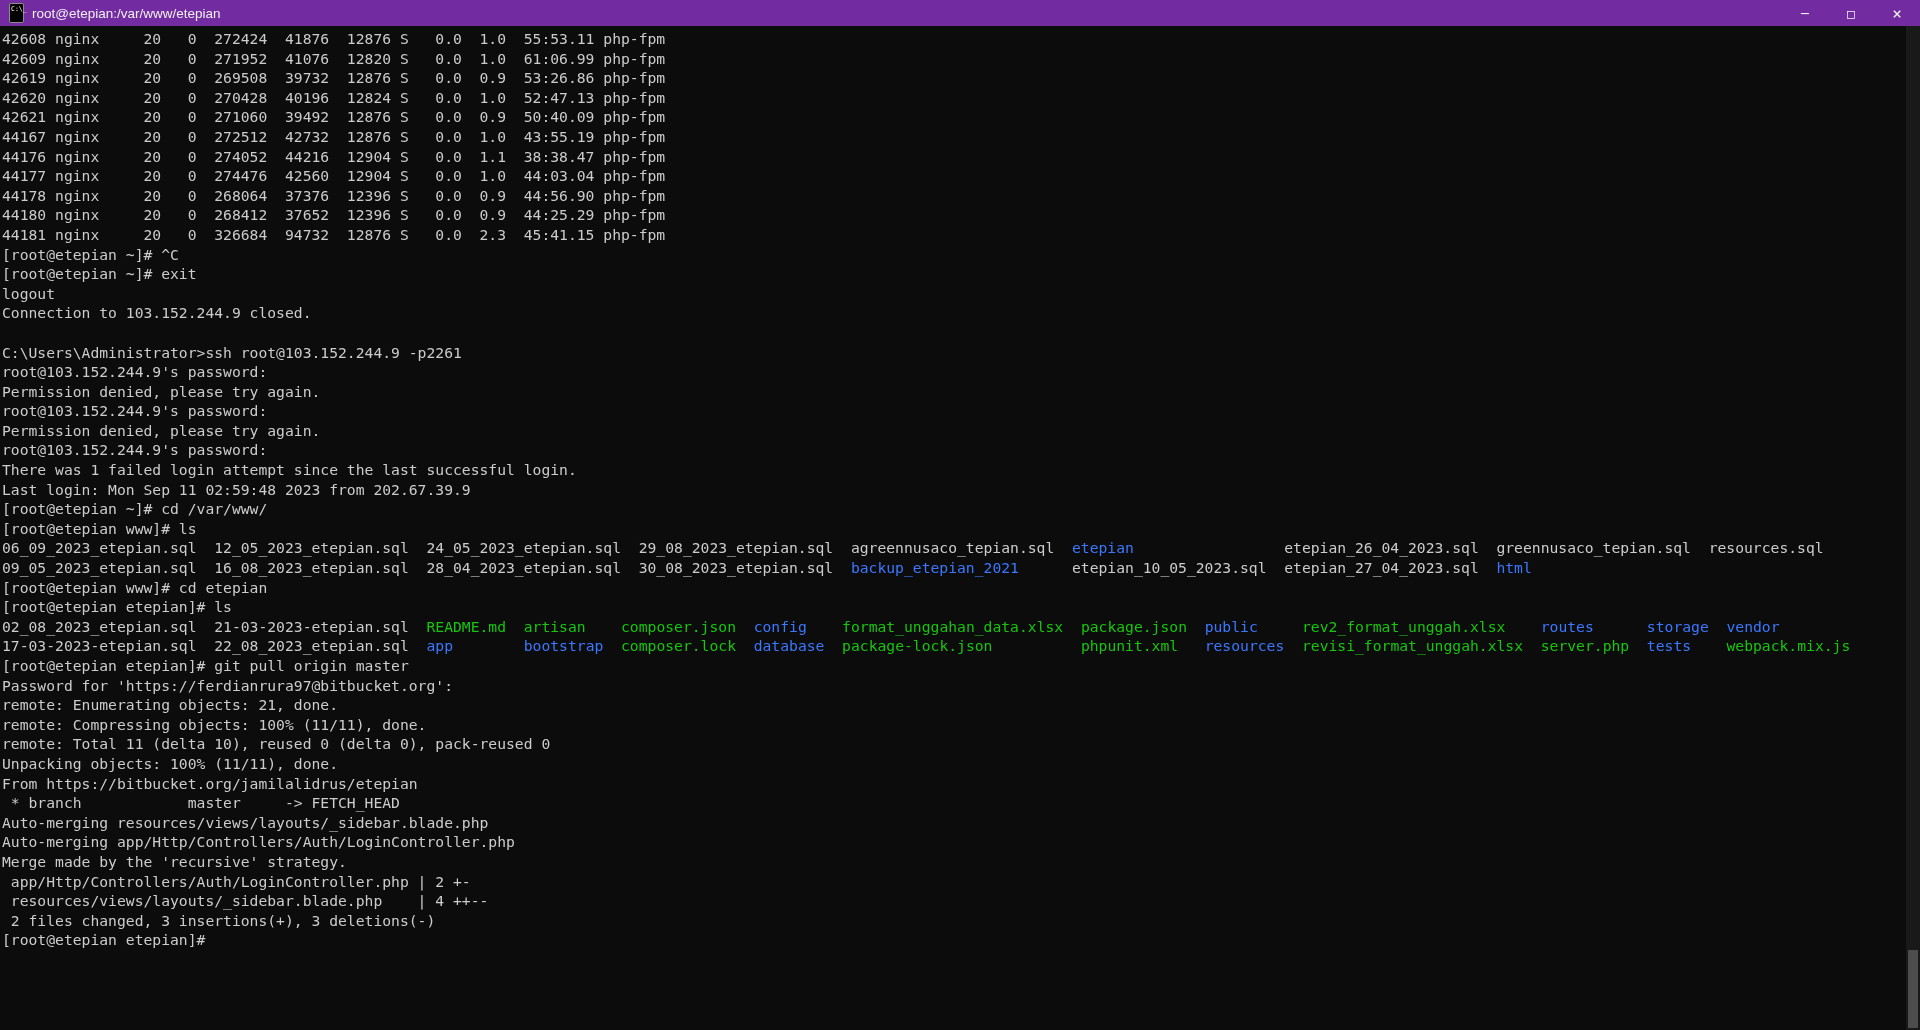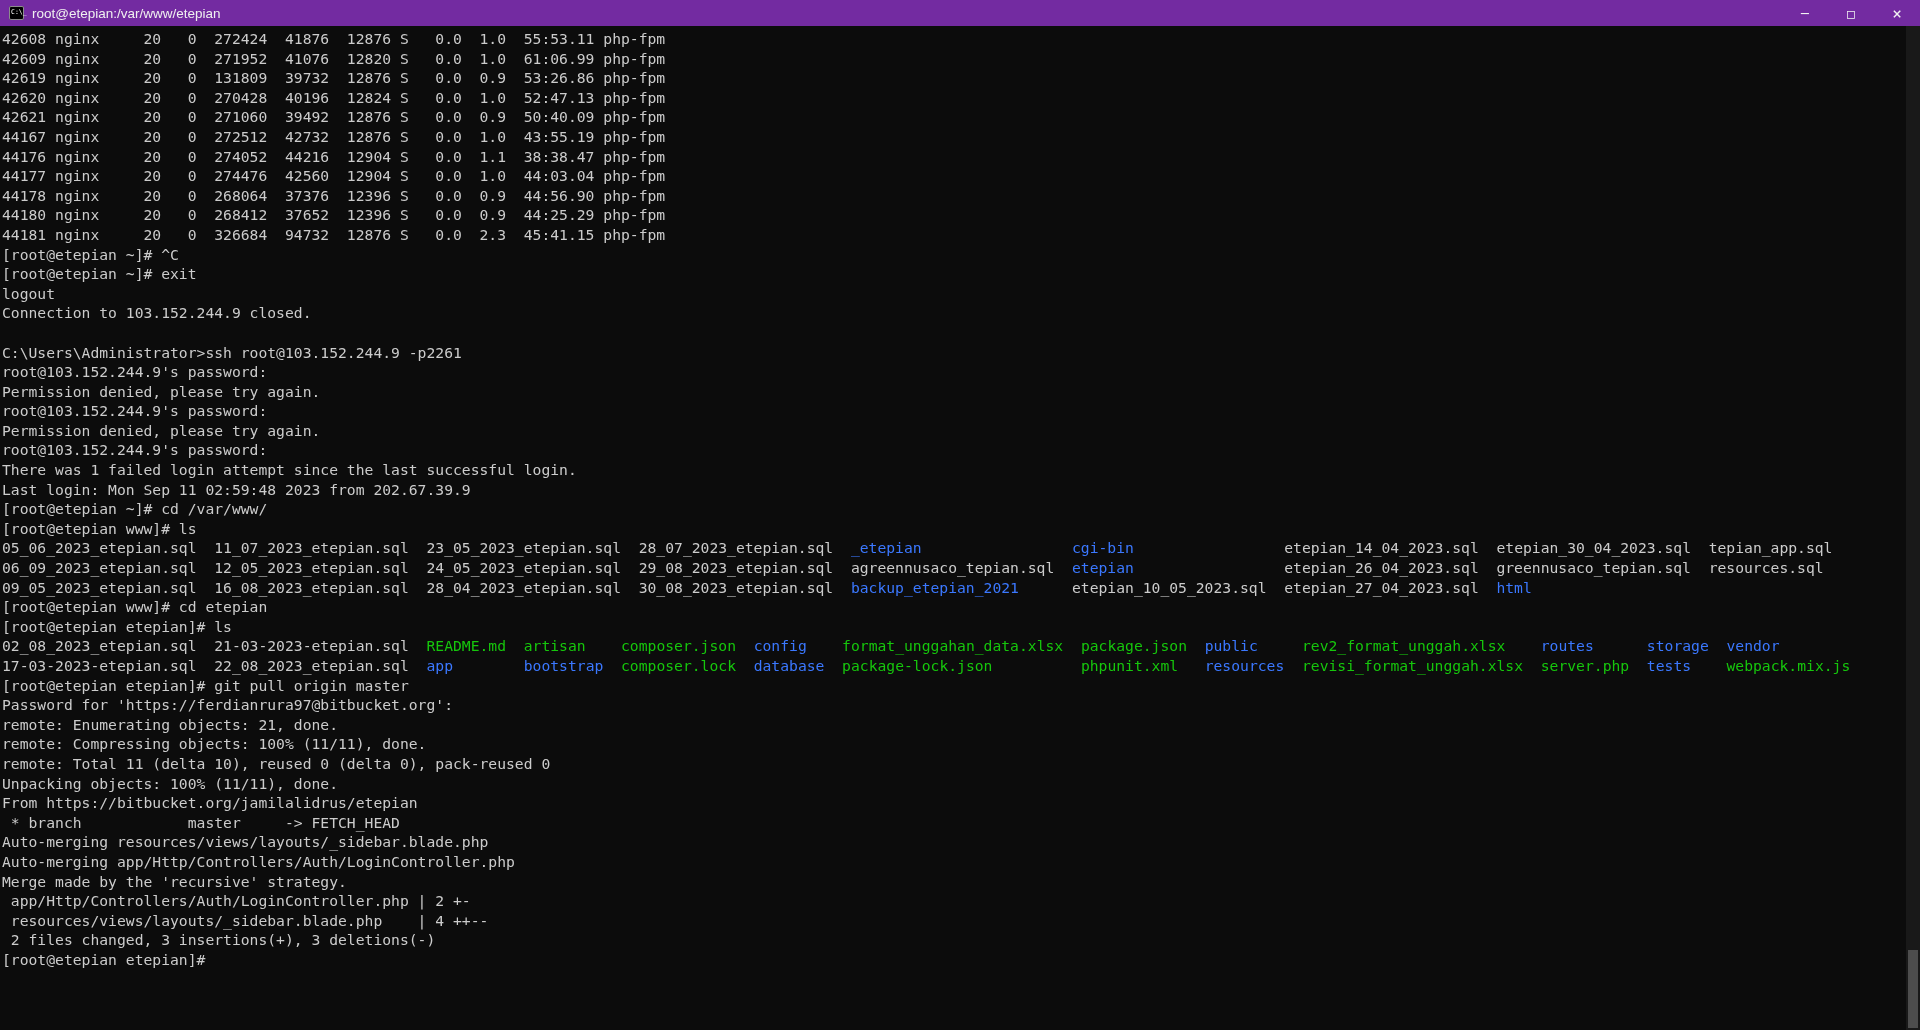--- a/index.html
+++ b/index.html
@@ -11,21 +11,21 @@
   body{
     width:1920px;height:1030px;overflow:hidden;background:var(--bg);
     font-family:"DejaVu Sans Mono","Liberation Mono",monospace;
   }
   .window{position:relative;width:1920px;height:1030px;background:var(--bg);}
   .titlebar{
     position:absolute;top:0;left:0;right:0;height:26px;background:var(--titlebar);
     display:flex;align-items:center;
   }
   .app-icon{
-    width:15px;height:14px;margin-left:9px;background:#000;border-radius:2px;
+    width:15px;height:20px;margin-left:9px;background:#000;border-radius:2px;
     color:#fff;font-size:6.5px;line-height:8px;padding:2px 1px 0 2px;
     font-family:"DejaVu Sans Mono",monospace;flex:0 0 auto;
     box-shadow:0 0 0 1px rgba(255,255,255,0.55) inset;
   }
   .title-text{
     margin-left:8px;color:var(--titlefg);font-size:13.5px;
     font-family:"Liberation Sans","DejaVu Sans",sans-serif;
     white-space:nowrap;flex:1 1 auto;
   }
   .window-controls{display:flex;height:26px;flex:0 0 auto;}
@@ -62,21 +62,21 @@
         <div class="winbtn">─</div>
         <div class="winbtn">□</div>
         <div class="winbtn">×</div>
       </div>
   </div>
 
   <div class="terminal">
     <div>
         <div class="t-line"><span>42608 nginx     20   0  272424  41876  12876 S   0.0  1.0  55:53.11 php-fpm</span></div>
         <div class="t-line"><span>42609 nginx     20   0  271952  41076  12820 S   0.0  1.0  61:06.99 php-fpm</span></div>
-        <div class="t-line"><span>42619 nginx     20   0  131809  39732  12876 S   0.0  0.9  53:26.86 php-fpm</span></div>
+        <div class="t-line"><span>42619 nginx     20   0  269508  39732  12876 S   0.0  0.9  53:26.86 php-fpm</span></div>
         <div class="t-line"><span>42620 nginx     20   0  270428  40196  12824 S   0.0  1.0  52:47.13 php-fpm</span></div>
         <div class="t-line"><span>42621 nginx     20   0  271060  39492  12876 S   0.0  0.9  50:40.09 php-fpm</span></div>
         <div class="t-line"><span>44167 nginx     20   0  272512  42732  12876 S   0.0  1.0  43:55.19 php-fpm</span></div>
         <div class="t-line"><span>44176 nginx     20   0  274052  44216  12904 S   0.0  1.1  38:38.47 php-fpm</span></div>
         <div class="t-line"><span>44177 nginx     20   0  274476  42560  12904 S   0.0  1.0  44:03.04 php-fpm</span></div>
         <div class="t-line"><span>44178 nginx     20   0  268064  37376  12396 S   0.0  0.9  44:56.90 php-fpm</span></div>
         <div class="t-line"><span>44180 nginx     20   0  268412  37652  12396 S   0.0  0.9  44:25.29 php-fpm</span></div>
         <div class="t-line"><span>44181 nginx     20   0  326684  94732  12876 S   0.0  2.3  45:41.15 php-fpm</span></div>
         <div class="t-line"><span>[root@etepian ~]# ^C</span></div>
         <div class="t-line"><span>[root@etepian ~]# exit</span></div>
@@ -86,21 +86,20 @@
         <div class="t-line"><span>C:\Users\Administrator&gt;ssh root@103.152.244.9 -p2261</span></div>
         <div class="t-line"><span>root@103.152.244.9's password:</span></div>
         <div class="t-line"><span>Permission denied, please try again.</span></div>
         <div class="t-line"><span>root@103.152.244.9's password:</span></div>
         <div class="t-line"><span>Permission denied, please try again.</span></div>
         <div class="t-line"><span>root@103.152.244.9's password:</span></div>
         <div class="t-line"><span>There was 1 failed login attempt since the last successful login.</span></div>
         <div class="t-line"><span>Last login: Mon Sep 11 02:59:48 2023 from 202.67.39.9</span></div>
         <div class="t-line"><span>[root@etepian ~]# cd /var/www/</span></div>
         <div class="t-line"><span>[root@etepian www]# ls</span></div>
-        <div class="t-line"><span>05_06_2023_etepian.sql  11_07_2023_etepian.sql  23_05_2023_etepian.sql  28_07_2023_etepian.sql  </span><span class="c-blue">_etepian</span><span>                 </span><span class="c-blue">cgi-bin</span><span>                 </span><span>etepian_14_04_2023.sql  etepian_30_04_2023.sql  tepian_app.sql</span></div>
         <div class="t-line"><span>06_09_2023_etepian.sql  12_05_2023_etepian.sql  24_05_2023_etepian.sql  29_08_2023_etepian.sql  agreennusaco_tepian.sql  </span><span class="c-blue">etepian</span><span>                 </span><span>etepian_26_04_2023.sql  greennusaco_tepian.sql  resources.sql</span></div>
         <div class="t-line"><span>09_05_2023_etepian.sql  16_08_2023_etepian.sql  28_04_2023_etepian.sql  30_08_2023_etepian.sql  </span><span class="c-blue">backup_etepian_2021</span><span>      </span><span>etepian_10_05_2023.sql  etepian_27_04_2023.sql  </span><span class="c-blue">html</span></div>
         <div class="t-line"><span>[root@etepian www]# cd etepian</span></div>
         <div class="t-line"><span>[root@etepian etepian]# ls</span></div>
         <div class="t-line"><span>02_08_2023_etepian.sql  21-03-2023-etepian.sql  </span><span class="c-green">README.md</span><span>  </span><span class="c-green">artisan</span><span>    </span><span class="c-green">composer.json</span><span>  </span><span class="c-blue">config</span><span>    </span><span class="c-green">format_unggahan_data.xlsx</span><span>  </span><span class="c-green">package.json</span><span>  </span><span class="c-blue">public</span><span>     </span><span class="c-green">rev2_format_unggah.xlsx</span><span>    </span><span class="c-blue">routes</span><span>      </span><span class="c-blue">storage</span><span>  </span><span class="c-blue">vendor</span></div>
         <div class="t-line"><span>17-03-2023-etepian.sql  22_08_2023_etepian.sql  </span><span class="c-blue">app</span><span>        </span><span class="c-blue">bootstrap</span><span>  </span><span class="c-green">composer.lock</span><span>  </span><span class="c-blue">database</span><span>  </span><span class="c-green">package-lock.json</span><span>          </span><span class="c-green">phpunit.xml</span><span>   </span><span class="c-blue">resources</span><span>  </span><span class="c-green">revisi_format_unggah.xlsx</span><span>  </span><span class="c-green">server.php</span><span>  </span><span class="c-blue">tests</span><span>    </span><span class="c-green">webpack.mix.js</span></div>
         <div class="t-line"><span>[root@etepian etepian]# git pull origin master</span></div>
         <div class="t-line"><span>Password for 'https://ferdianrura97@bitbucket.org':</span></div>
         <div class="t-line"><span>remote: Enumerating objects: 21, done.</span></div>
         <div class="t-line"><span>remote: Compressing objects: 100% (11/11), done.</span></div>

